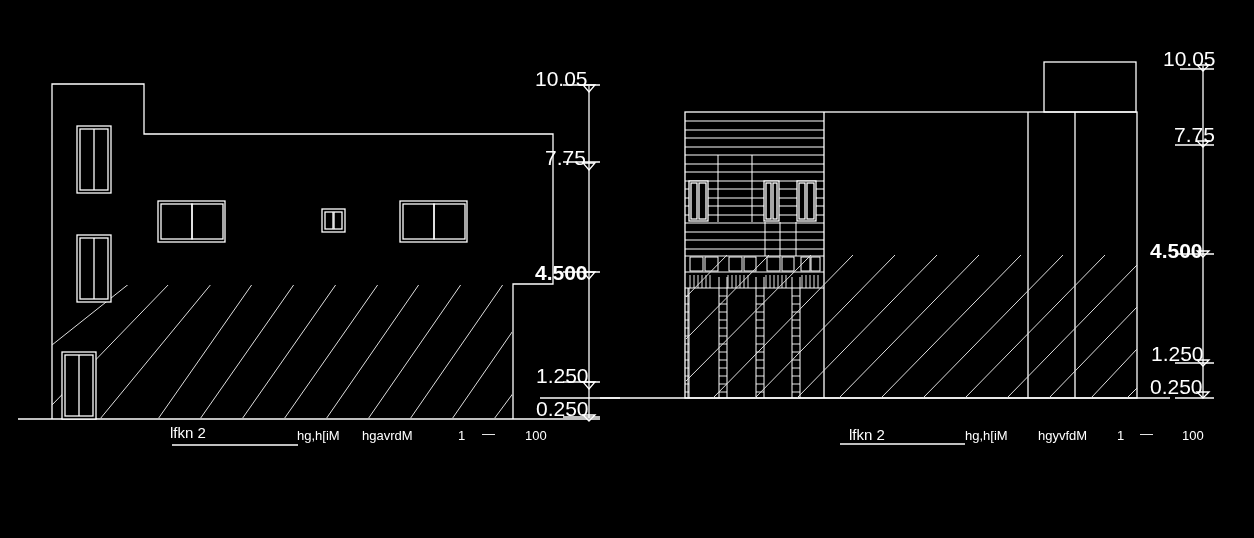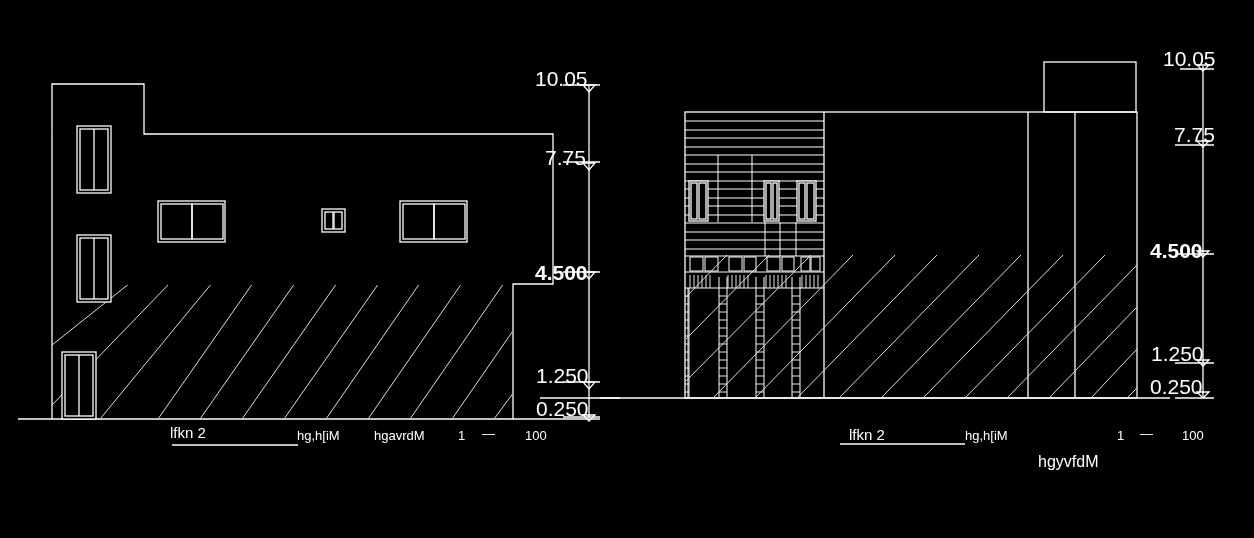--- a/index.html
+++ b/index.html
@@ -215,29 +215,29 @@
   </g>
 </svg>
 
 <span class="t lv" style="left:535px;top:68px;">10.05</span>
 <span class="t lv" style="left:545px;top:147px;">7.75</span>
 <span class="t lv bold" style="left:535px;top:256px;">4.500</span>
 <span class="t lv" style="left:536px;top:365px;">1.250</span>
 <span class="t lv" style="left:536px;top:398px;">0.250</span>
 <span class="t" style="left:170px;top:425px;font-size:15px;">lfkn 2</span>
 <span class="t" style="left:297px;top:429px;font-size:13px;">hg,h[iM</span>
-<span class="t" style="left:374px;top:429px;font-size:13px;">hgavrdM</span>
+<span class="t" style="left:362px;top:429px;font-size:13px;">hgavrdM</span>
 <span class="t" style="left:458px;top:429px;font-size:13px;">1</span>
 <span class="t" style="left:482px;top:427px;font-size:13px;">—</span>
 <span class="t" style="left:525px;top:429px;font-size:13px;">100</span>
 
 <span class="t lv" style="left:1163px;top:48px;">10.05</span>
 <span class="t lv" style="left:1174px;top:124px;">7.75</span>
 <span class="t lv bold" style="left:1150px;top:234px;">4.500</span>
 <span class="t lv" style="left:1151px;top:343px;">1.250</span>
 <span class="t lv" style="left:1150px;top:376px;">0.250</span>
 <span class="t" style="left:849px;top:427px;font-size:15px;">lfkn 2</span>
 <span class="t" style="left:965px;top:429px;font-size:13px;">hg,h[iM</span>
-<span class="t" style="left:1038px;top:454px;font-size:16px;">hgyvfdM</span>
+<span class="t" style="left:1038px;top:429px;font-size:13px;">hgyvfdM</span>
 <span class="t" style="left:1117px;top:429px;font-size:13px;">1</span>
 <span class="t" style="left:1140px;top:427px;font-size:13px;">—</span>
 <span class="t" style="left:1182px;top:429px;font-size:13px;">100</span>
 </div>
 
 </body></html>

